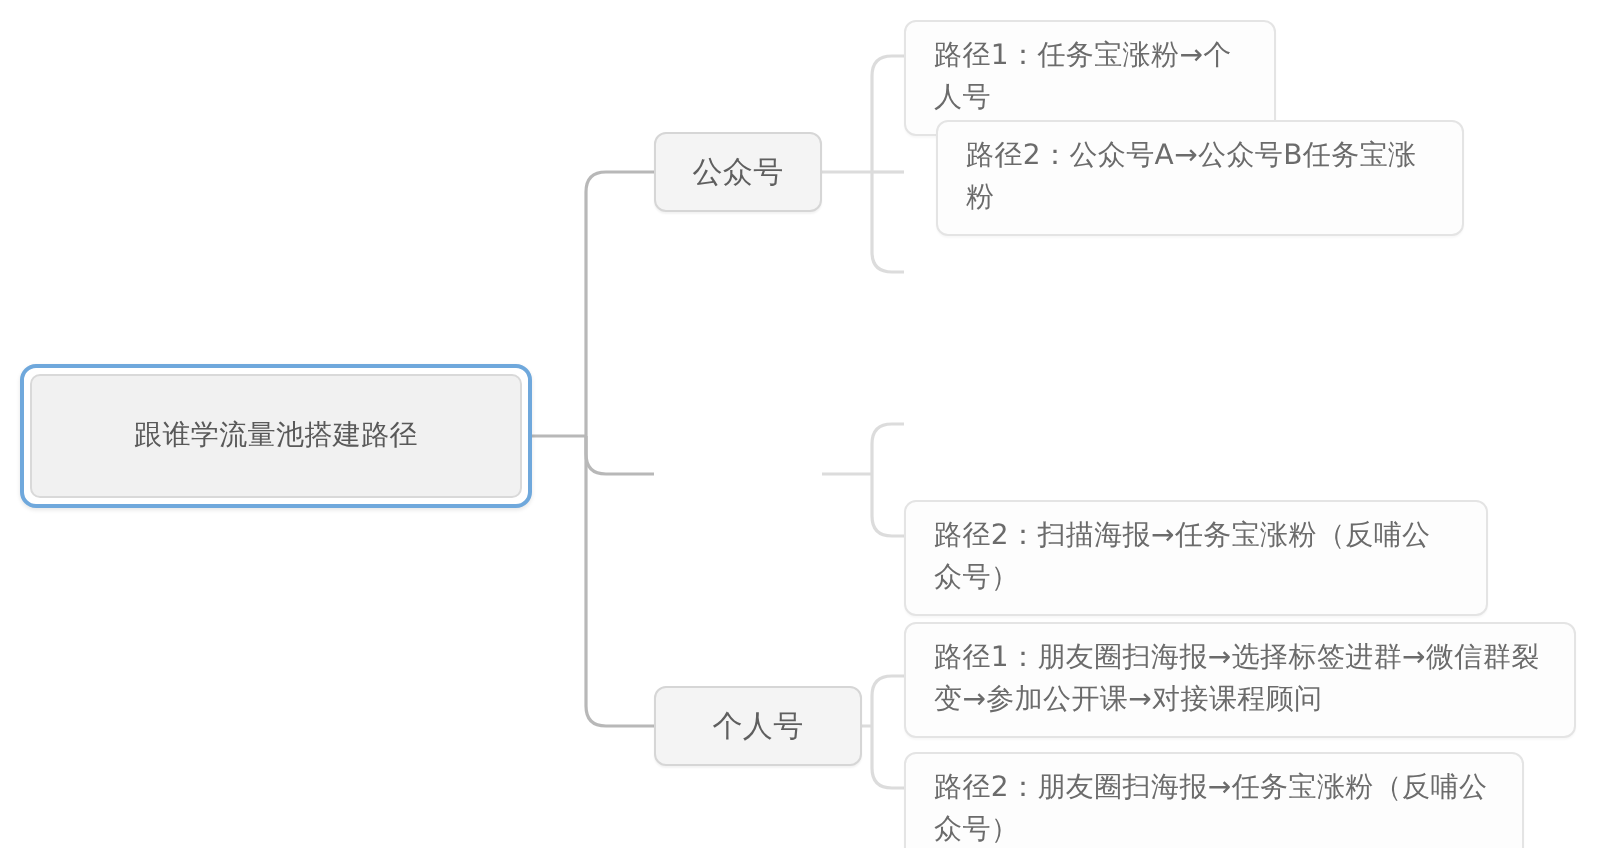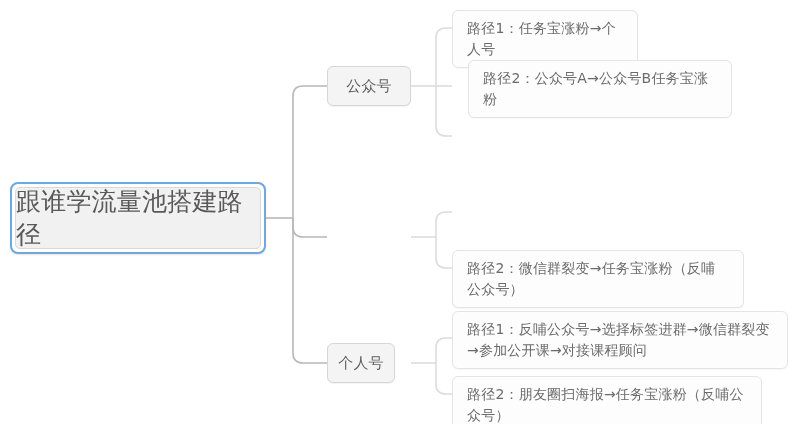--- a/index.html
+++ b/index.html
@@ -53,21 +53,21 @@
     height: 100%;
     box-sizing: border-box;
     border: 1px solid #d9d9d9;
     border-radius: 5px;
     background: #f1f1f1;
     display: flex;
     align-items: center;
     justify-content: center;
   }
   .node.root .label {
-    font-size: 25px;
+    font-size: 14px;
     color: #595959;
   }
 
   
   .node.branch {
     border: 1px solid #d6d6d6;
     background: #f4f4f4;
     justify-content: center;
     box-shadow: 0 1px 1px rgba(0,0,0,0.05);
   }
@@ -123,39 +123,39 @@
     <div class="root-inner">
       <span class="label">跟谁学流量池搭建路径</span>
     </div>
   </div>
 
   <div class="node branch" style="left:327px; top:66px; width:84px; height:40px;">
     <span class="label">公众号</span>
   </div>
 
 
-  <div class="node branch" style="left:327px; top:343px; width:68px; height:40px;">
+  <div class="node branch" style="left:327px; top:343px; width:104px; height:40px;">
     <span class="label">个人号</span>
   </div>
 
   <div class="node leaf" style="left:452px; top:10px; width:186px; min-height:37px;">
     <span class="label">路径1：任务宝涨粉→个人号</span>
   </div>
 
   <div class="node leaf" style="left:456px; top:60px; width:264px; min-height:37px;margin-left:12px;">
     <span class="label">路径2：公众号A→公众号B任务宝涨粉</span>
   </div>
 
 
 
   <div class="node leaf" style="left:452px; top:250px; width:292px; min-height:37px;">
-    <span class="label">路径2：微信群裂变→任务宝涨粉（反哺公众号）</span>
+    <span class="label">路径2：扫描海报→任务宝涨粉（反哺公众号）</span>
   </div>
 
   <div class="node leaf" style="left:452px; top:311px; width:336px; min-height:58px;">
-    <span class="label">路径1：反哺公众号→选择标签进群→微信群裂变→参加公开课→对接课程顾问</span>
+    <span class="label">路径1：朋友圈扫海报→选择标签进群→微信群裂变→参加公开课→对接课程顾问</span>
   </div>
 
   <div class="node leaf" style="left:452px; top:376px; width:310px; min-height:37px;">
     <span class="label">路径2：朋友圈扫海报→任务宝涨粉（反哺公众号）</span>
   </div>
 
 </div>
 
 </body></html>

